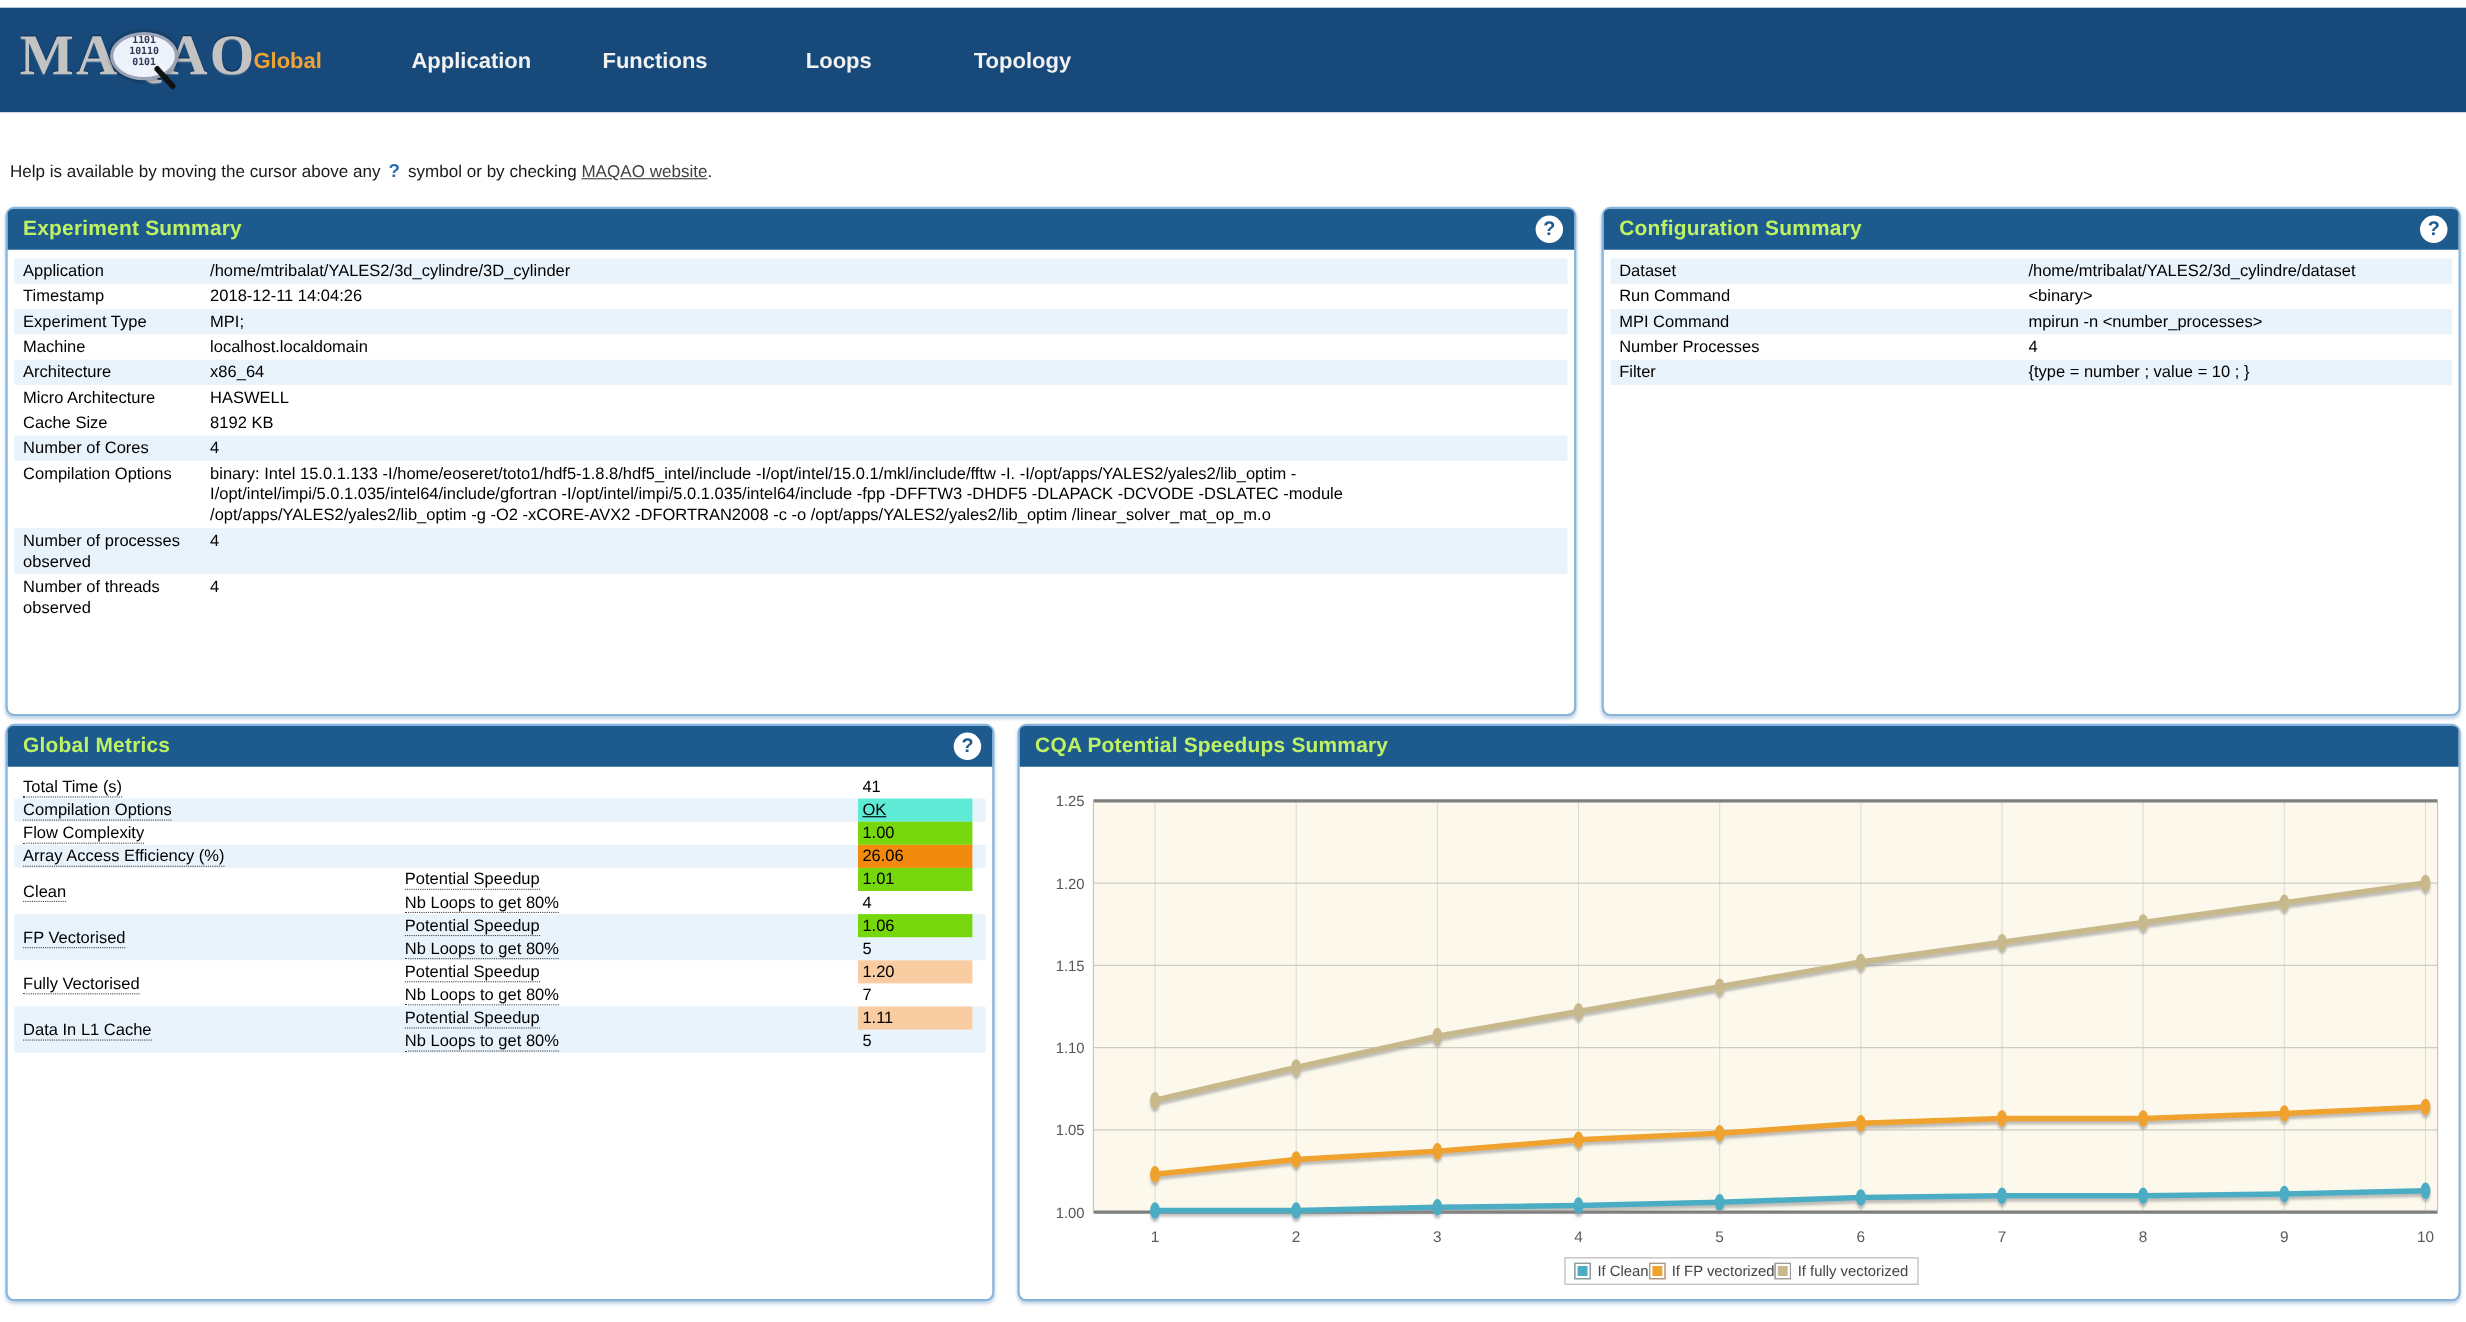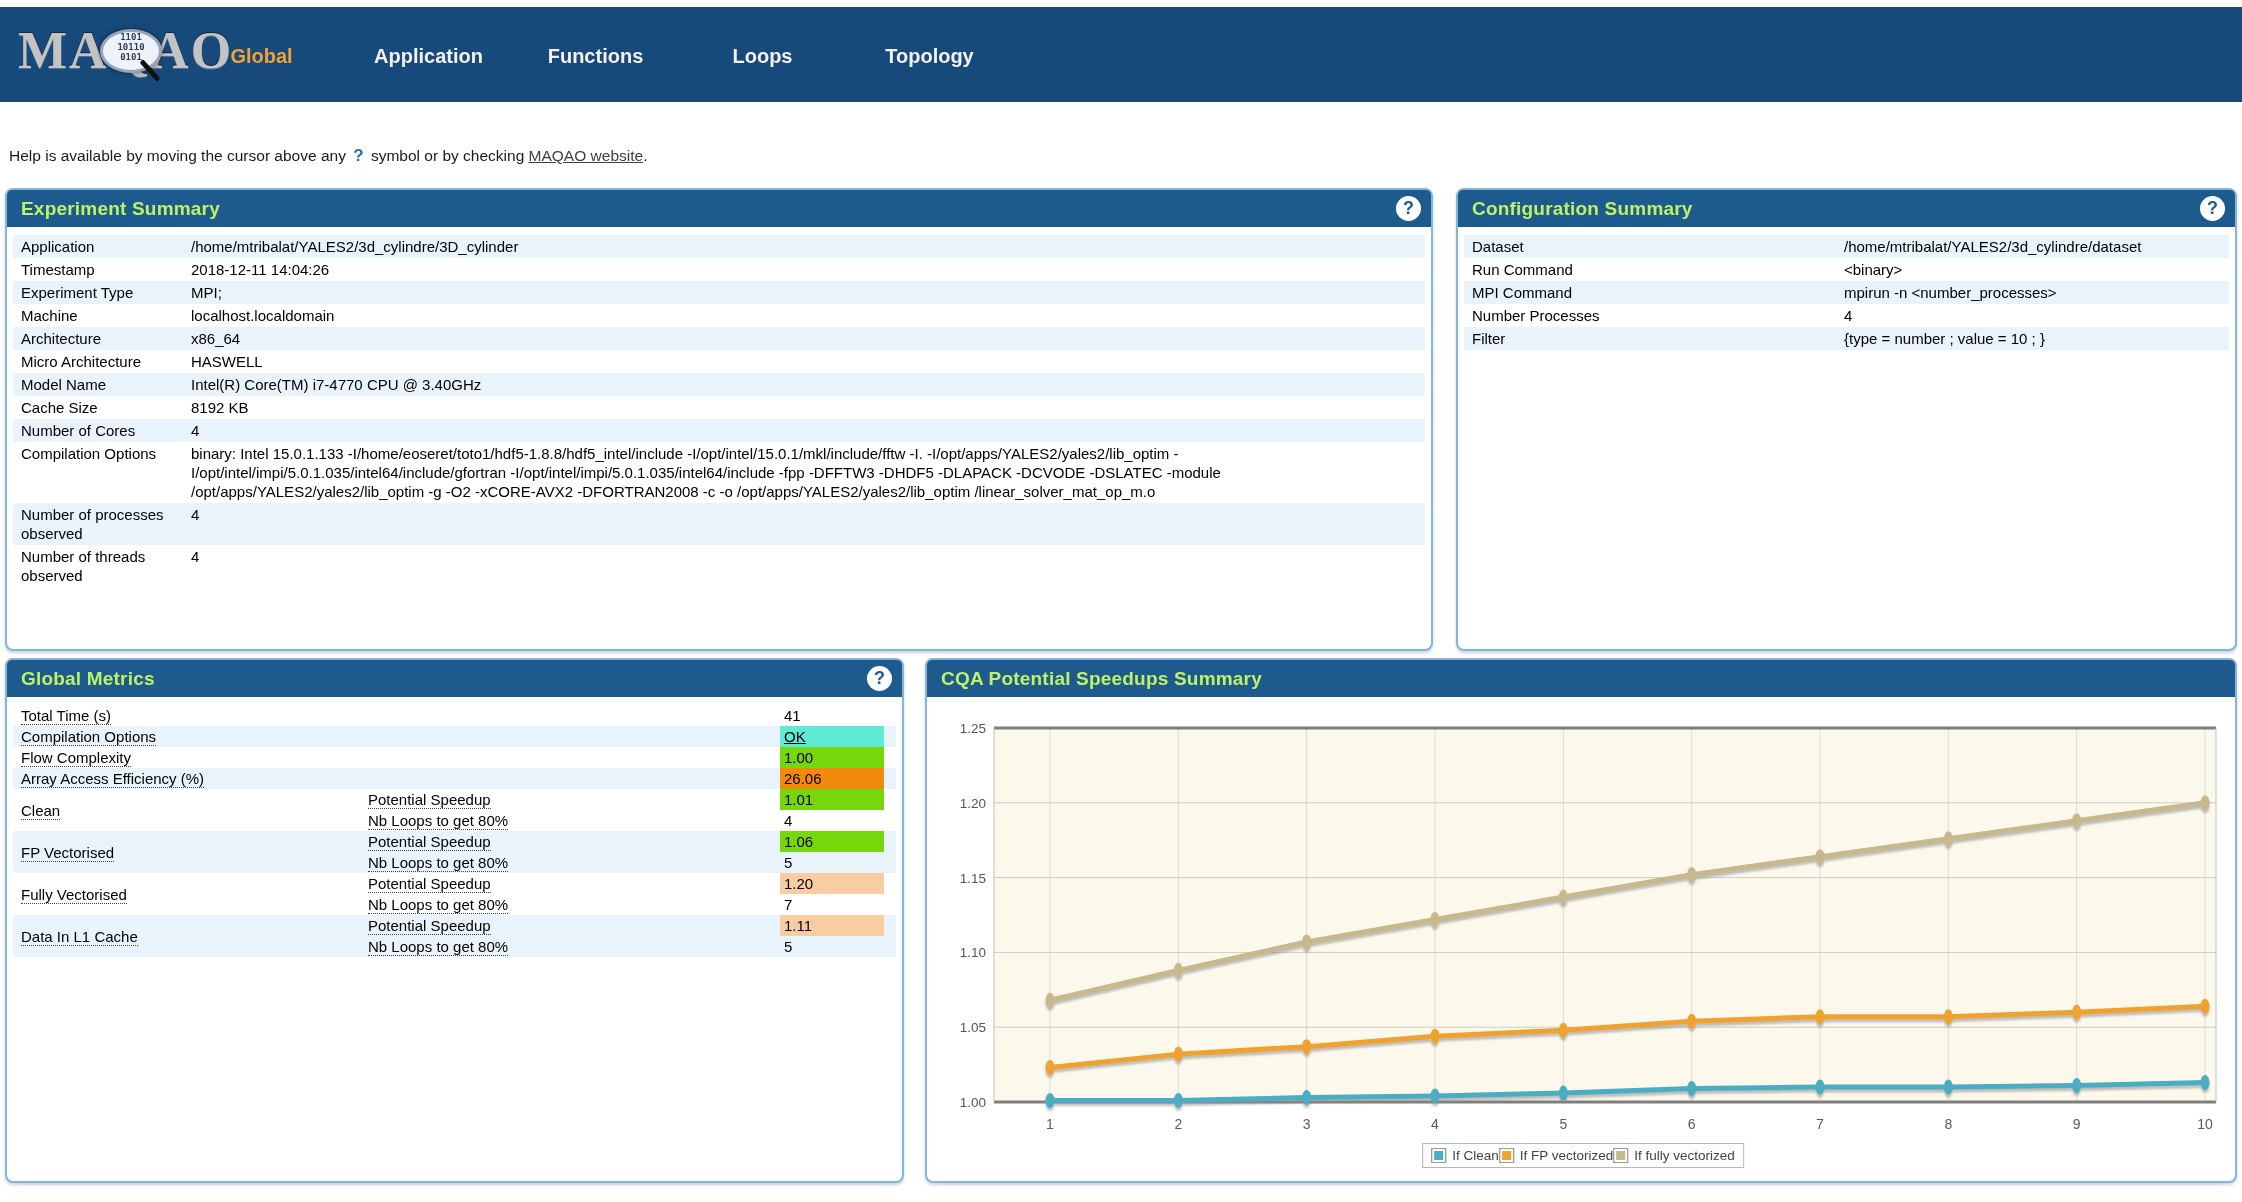--- a/index.html
+++ b/index.html
@@ -122,24 +122,20 @@
             <div class="kv-label">Machine</div>
             <div class="kv-value">localhost.localdomain</div>
           </div>
           <div class="kv-row stripe">
             <div class="kv-label">Architecture</div>
             <div class="kv-value">x86_64</div>
           </div>
           <div class="kv-row">
             <div class="kv-label">Micro Architecture</div>
             <div class="kv-value">HASWELL</div>
-          </div>
-          <div class="kv-row stripe">
-            <div class="kv-label">Model Name</div>
-            <div class="kv-value">Intel(R) Core(TM) i7-4770 CPU @ 3.40GHz</div>
           </div>
           <div class="kv-row">
             <div class="kv-label">Cache Size</div>
             <div class="kv-value">8192 KB</div>
           </div>
           <div class="kv-row stripe">
             <div class="kv-label">Number of Cores</div>
             <div class="kv-value">4</div>
           </div>
           <div class="kv-row">

